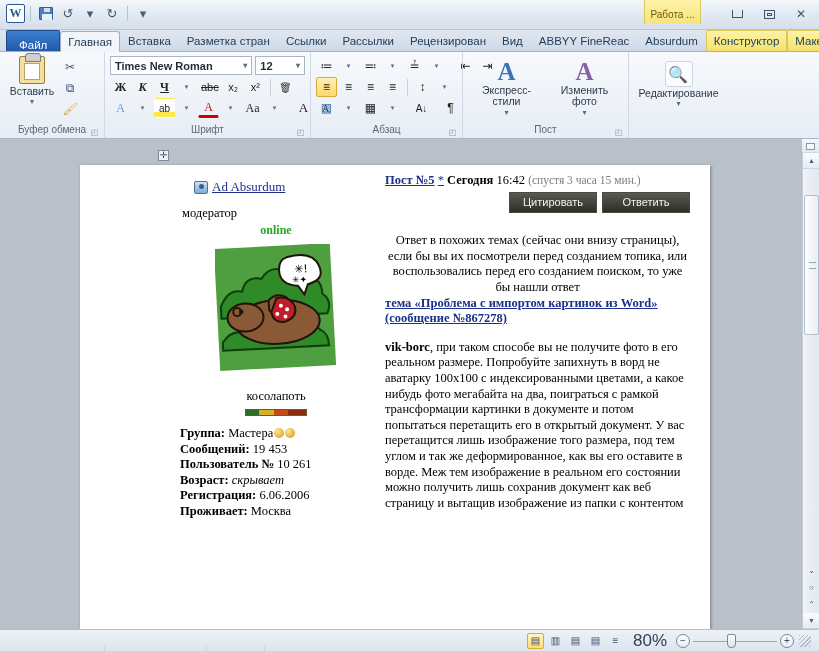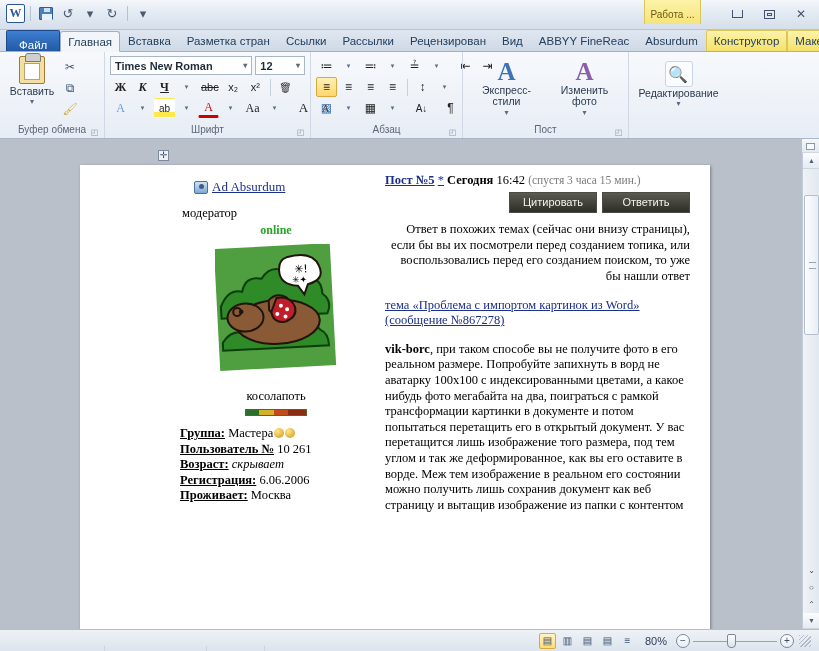--- a/index.html
+++ b/index.html
@@ -125,40 +125,40 @@
   .modline { text-align:left; padding-left:2px; margin-top:11px; font-size:12.5px; }
   .onlinew { color:#28a428; font-weight:bold; font-size:12px; text-align:center; margin-top:2px; }
 
   .avatarimg { margin:6px auto 0 auto; width:122px; height:137px; position:relative; }
   .nickname { font-size:12.5px; margin-top:8px; }
   .ranksbar { width:62px; height:7px; margin:5px auto 0 auto;
      background:linear-gradient(90deg,#2c6e2c 0 22%, #d4b128 22% 46%, #c24b1a 46% 70%, #8b2c10 70% 100%);
      border:1px solid #6b5a2a; }
 
   .udetails { text-align:left; margin-top:10px; font-size:12.5px; line-height:15.5px; }
-  .udetails b { font-weight:bold;text-decoration:underline; }
+  .udetails b { font-weight:bold; }
   .udetails i { font-style:italic; }
   .emo { display:inline-block; width:10px; height:10px; border-radius:50%; vertical-align:-1px; margin-left:1px; }
   .emo.e1 { background:radial-gradient(circle at 35% 32%,#ffe98a,#d49216); }
   .emo.e2 { background:radial-gradient(circle at 35% 32%,#ffe98a,#d49216); }
 
   .rightcol { position:absolute; left:305px; top:8px; width:305px; font-size:12.5px; line-height:15.6px; }
   .posthdr { font-size:12.5px; }
   .posthdr .pnum { color:#1b2f8c; text-decoration:underline; font-weight:bold; }
   .posthdr .star { color:#1b2f8c; text-decoration:underline; }
   .posthdr .today { font-weight:bold; }
   .posthdr .ago { color:#7c7c7c; font-size:11.5px;margin-top:44px; }
   .pbtns { display:flex; gap:5px; justify-content:flex-end; margin-top:3px; }
   .pbtn {
     background:linear-gradient(#5a5a52,#2e2e28); color:#f2f2ea; font-size:11px;
     padding:2px 0; width:88px; text-align:center; border:1px solid #4b4b44;
     font-family:"Liberation Sans", sans-serif;
   }
-  .ptext { margin-top:9px; text-align:right; }
-  .linkblk { margin-top:13px; color:#1b2f8c; text-decoration:underline; font-weight:normal; display:block; }
+  .ptext { margin-top:20px; text-align:center; }
+  .linkblk { color:#1b2f8c; text-decoration:underline; font-weight:bold; display:block; }
   .bodyblk { margin-top:13px; }
   .bodyblk b { font-weight:bold; }
 
   
   .vscroll { position:absolute; right:0; top:0; width:17px; bottom:0; background:linear-gradient(90deg,#f0f3f7,#e2e8ef); border-left:1px solid #c3ccd8; }
   .sbtn { width:17px; height:16px; display:flex; align-items:center; justify-content:center; font-size:7px; color:#52607a;
           background:linear-gradient(#fbfcfe,#e6ebf2); border-bottom:1px solid #ccd4de; }
   .sthumb { position:absolute; left:1px; width:15px; top:56px; height:140px;
           background:linear-gradient(90deg,#fdfdfe,#e8edf4); border:1px solid #b4bfcd; border-radius:2px; }
   .sthumb:after { content:""; position:absolute; left:4px; top:66px; width:7px; height:5px;
@@ -170,21 +170,21 @@
   
   .status {
     position:absolute; left:0; right:0; bottom:0; height:22px;
     background:linear-gradient(#eef2f7,#dde4ed); border-top:1px solid #b3bfcd;
     display:flex; align-items:center; font-size:11px; color:#32415a;
   }
   .sitem { padding:0 9px; height:22px; line-height:22px; border-right:1px solid #ccd4df; white-space:nowrap;margin-top:33px; }
   .sright { margin-left:auto; display:flex; align-items:center; gap:3px; padding-right:8px; }
   .viewbtn { width:17px; height:16px; display:flex; align-items:center; justify-content:center; font-size:10px; color:#3d5270; border:1px solid transparent; }
   .viewbtn.sel { background:linear-gradient(#fff4c4,#ffdc78); border:1px solid #d8a93c; border-radius:2px; }
-  .zoomval { padding:0 6px; font-size:11px;text-align:right; }
+  .zoomval { padding:0 6px; font-size:17px;text-align:right; }
   .zcircle { width:14px; height:14px; border-radius:50%; border:1px solid #7c8899; color:#3d4d66; font-size:10px; line-height:12px; text-align:center; background:linear-gradient(#fdfdfe,#e9eef5); }
   .zslider { width:84px; height:14px; position:relative; }
   .zslider .track { position:absolute; left:0; right:0; top:7px; height:1px; background:#98a5b5; }
   .zslider .mid { position:absolute; left:41px; top:2px; width:1px; height:11px; background:#98a5b5; }
   .zslider .knob { position:absolute; left:34px; top:0; width:9px; height:14px; background:linear-gradient(#fdfdfe,#dde4ec); border:1px solid #7c8899; border-radius:2px 2px 4px 4px; }
   .resizer { width:12px; height:12px; margin-left:2px; opacity:.55;
      background:repeating-linear-gradient(135deg,#8794a6 0 1px,transparent 1px 3px); }
 </style>
 </head>
 <body>
@@ -406,20 +406,24 @@
 
           <div class="nickname">косолапоть</div>
           <div class="ranksbar"></div>
 
           <div class="udetails">
             <div>
               <b>Группа:</b>
               <span>Мастера</span><span class="emo e1"></span><span class="emo e2"></span>
             </div>
             <div>
+              <b>Сообщений:</b>
+              <span>19 453</span>
+            </div>
+            <div>
               <b>Пользователь №</b>
               <span>10 261</span>
             </div>
             <div>
               <b>Возраст:</b>
               <i>скрывает</i>
             </div>
             <div>
               <b>Регистрация:</b>
               <span>6.06.2006</span>

